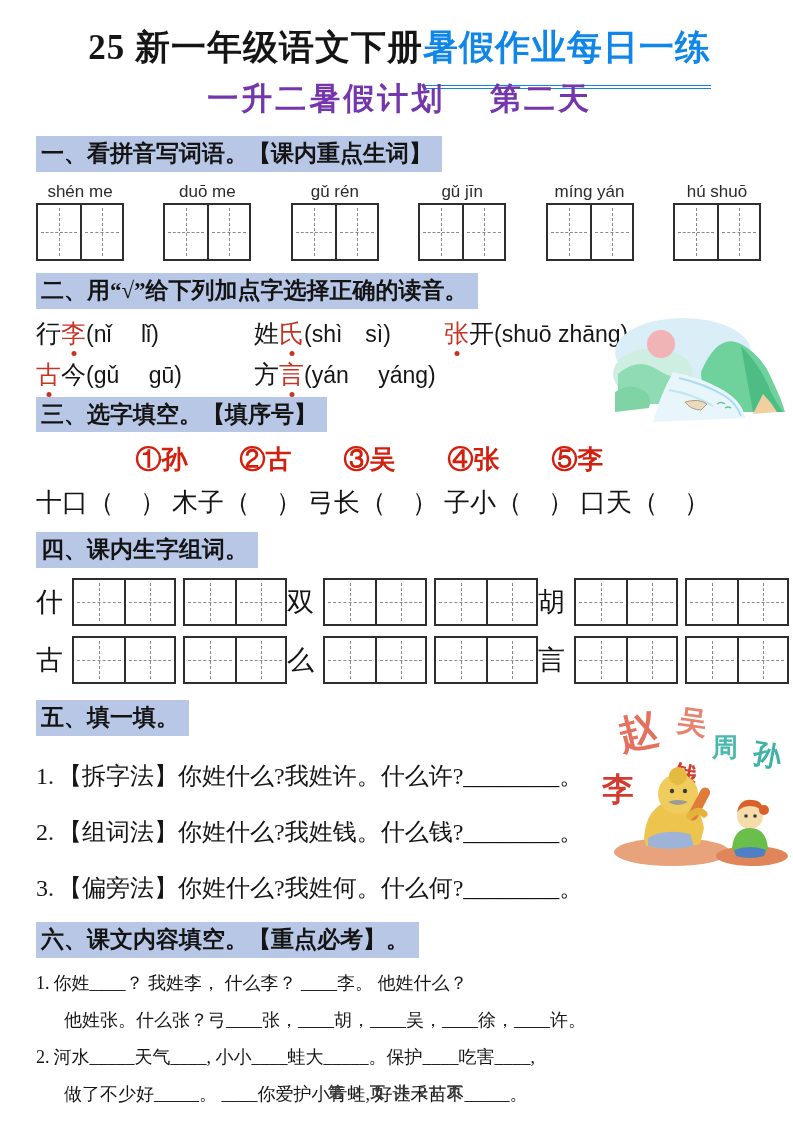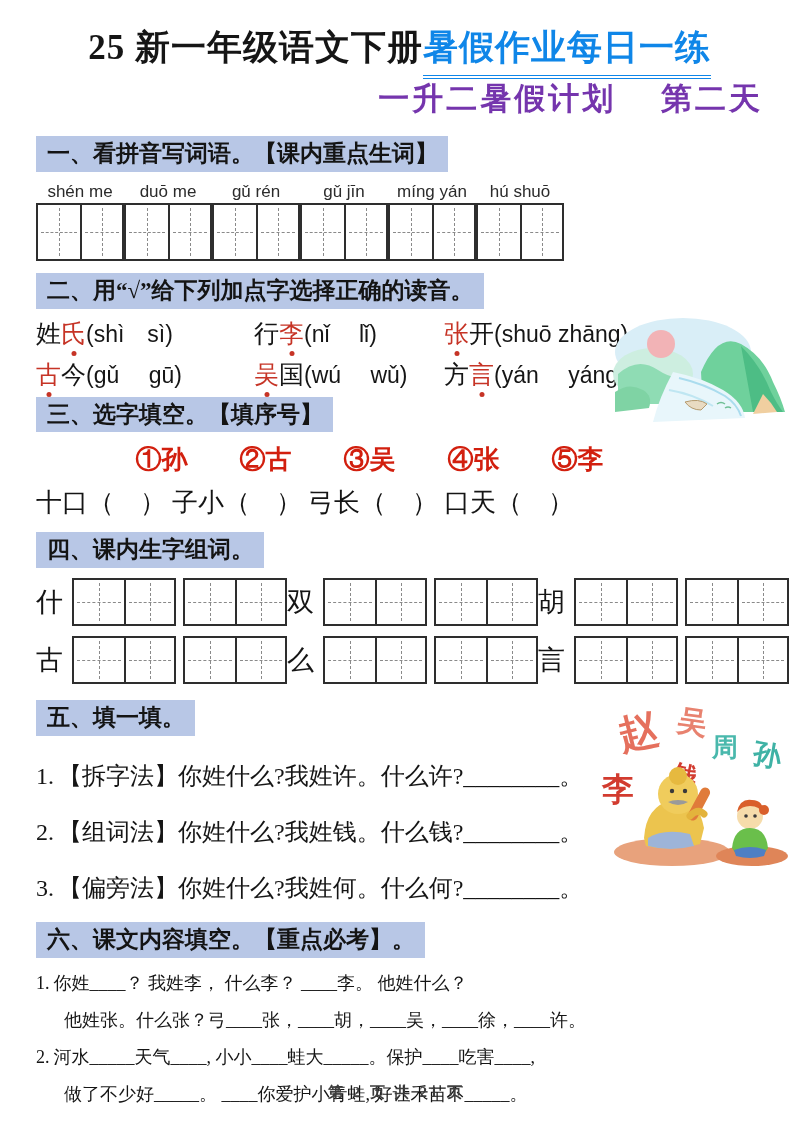--- a/index.html
+++ b/index.html
@@ -5,39 +5,39 @@
   * { margin:0; padding:0; box-sizing:border-box; }
   html,body { background:#ffffff; }
   body { font-family:"Liberation Serif","DejaVu Serif",serif; color:#151515; }
   .page {
     position:relative; width:793px; height:1122px; margin:0 auto;
     background:#fff; padding:26px 30px 0 36px; overflow:hidden;
   }
 
   
   .title { text-align:center; font-weight:bold; font-size:35px; line-height:1.25; white-space:nowrap; letter-spacing:1px; }
-  .title .t-blue { color:#0f86e8; border-bottom:4px double #0f86e8; padding-bottom:8px; }
-  .subtitle { text-align:right; font-weight:bold; font-size:31px; color:#7535ad; letter-spacing:3px; margin:8px 0 16px 0; }
+  .title .t-blue { color:#0f86e8; border-bottom:4px double #0f86e8; padding-bottom:18px; }
+  .subtitle { text-align:center; font-weight:bold; font-size:31px; color:#7535ad; letter-spacing:3px; margin:8px 0 16px 0; }
 
   
   .sec-head {
     display:inline-block; background:#b8c7e6; color:#141414;
-    font-weight:bold; font-size:23px; line-height:1.3; padding:3px 10px 3px 11px;text-align:center;
+    font-weight:bold; font-size:23px; line-height:1.3; padding:3px 10px 3px 5px;text-align:center;
   }
 
   
   .wgrid { display:inline-flex; border:2px solid #2e2e2e; background:#fff; }
   .wcell { position:relative; width:42px; height:54px; }
   .wcell + .wcell { border-left:2px solid #2e2e2e; }
   .wcell::before { content:""; position:absolute; left:50%; top:3px; bottom:3px; border-left:1px dashed #8a8a8a; }
   .wcell::after  { content:""; position:absolute; top:50%; left:3px; right:3px; border-top:1px dashed #8a8a8a; }
   .s4 .wcell { width:50px; height:44px; }
 
   
-  .pinyin-row { display:flex; margin:10px 2px 12px 0; }
+  .pinyin-row { display:flex; justify-content:space-between; margin:10px 2px 12px 0;gap:14px; }
   .py-unit { display:flex; flex-direction:column; align-items:center; }
   .py-text { font-family:"Liberation Sans","DejaVu Sans",sans-serif; font-size:17px; color:#2b2b2b; margin-bottom:1px; white-space:nowrap; }
 
   
   .s2-grid { display:grid; grid-template-columns:218px 190px 220px; row-gap:8px; font-size:25px; margin:8px 0 6px 0; width:640px; }
   .s2-item { white-space:nowrap; }
   .emph { color:#c63426; position:relative; display:inline-block; }
   .emph::after { content:""; position:absolute; left:50%; transform:translateX(-50%); bottom:-6px; width:5px; height:5px; border-radius:50%; background:#c63426; }
   .pyn { font-family:"Liberation Sans","DejaVu Sans",sans-serif; font-size:23px; }
 
@@ -122,25 +122,24 @@
             <span class="wcell"></span>
             <span class="wcell"></span>
           </span>
       </div>
     </div>
   </div>
 
   <div>
     <span class="sec-head">二、用“√”给下列加点字选择正确的读音。</span>
     <div class="s2-grid">
+      <div class="s2-item"><span>行</span><span class="emph">李</span><span></span><span class="pyn">(nǐ　 lǐ)</span></div>
       <div class="s2-item"><span>姓</span><span class="emph">氏</span><span></span><span class="pyn">(shì　sì)</span></div>
-      <div class="s2-item"><span>行</span><span class="emph">李</span><span></span><span class="pyn">(nǐ　 lǐ)</span></div>
       <div class="s2-item"><span></span><span class="emph">张</span><span>开</span><span class="pyn">(shuō zhāng)</span></div>
       <div class="s2-item"><span></span><span class="emph">古</span><span>今</span><span class="pyn">(gǔ　 gū)</span></div>
-      <div class="s2-item"><span></span><span class="emph">吴</span><span>国</span><span class="pyn">(wú　 wǔ)</span></div>
       <div class="s2-item"><span>方</span><span class="emph">言</span><span></span><span class="pyn">(yán　 yáng)</span></div>
     </div>
   </div>
 
   <svg class="illus-landscape" viewBox="0 0 178 112">
     <ellipse cx="70" cy="38" rx="68" ry="34" fill="#d9eef7"></ellipse>
     <ellipse cx="40" cy="60" rx="40" ry="26" fill="#cdeee0"></ellipse>
     <circle cx="48" cy="30" r="14" fill="#f2b3b6"></circle>
     <path d="M5 60 Q25 42 45 56 Q60 66 70 62 L70 90 L5 90 Z" fill="#8fdcb4"></path>
     <path d="M88 58 Q105 18 128 30 Q150 42 160 68 Q168 84 172 98 L90 98 Z" fill="#6fd19c"></path>
@@ -158,22 +157,23 @@
     <span class="sec-head">三、选字填空。【填序号】</span>
     <div class="opt-row">
       <span>①孙</span>
       <span>②古</span>
       <span>③吴</span>
       <span>④张</span>
       <span>⑤李</span>
     </div>
     <div class="fill-row">
       <span>十口（　）</span>
+      <span>木子（　）</span>
+      <span>弓长（　）</span>
       <span>子小（　）</span>
-      <span>弓长（　）</span>
       <span>口天（　）</span>
     </div>
   </div>
 
   <div class="s4">
     <span class="sec-head">四、课内生字组词。</span>
     <div class="s4-row">
       <div class="s4-group">
         <span class="s4-char">什</span>
         <span class="wgrid">

